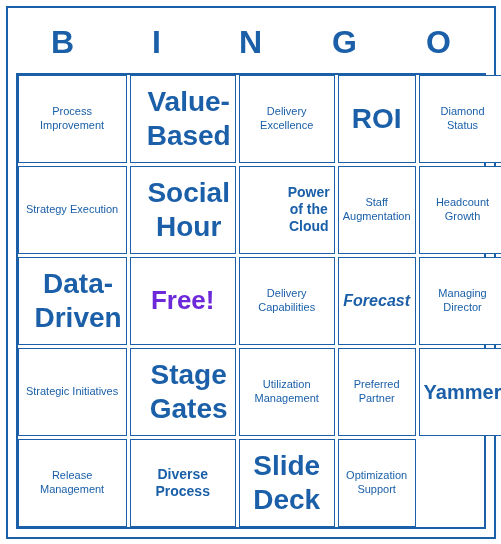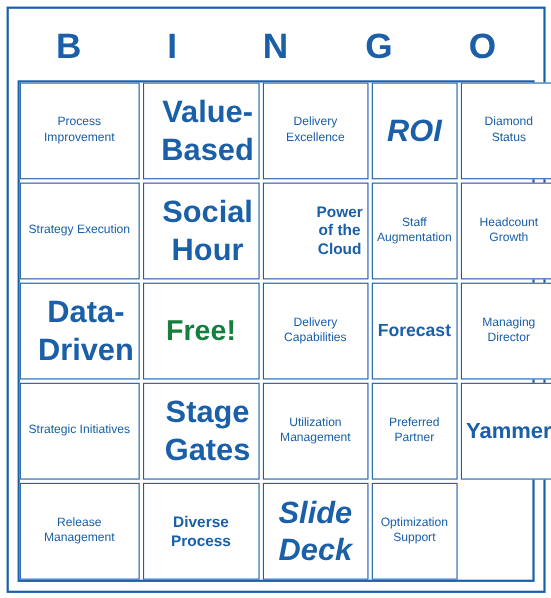--- a/index.html
+++ b/index.html
@@ -61,27 +61,26 @@
 
     .bingo-cell.large-text {
       font-size: 28px;
       font-weight: bold;
       padding-left: 16px;
     }
 
     .bingo-cell.xlarge-text {
       font-size: 28px;
       font-weight: bold;
-      font-style: italic;
     }
 
     .bingo-cell.free-cell {
       font-size: 26px;
       font-weight: bold;
-      color: #15803d;
+      color: #6d28d9;
     }
   </style>
 </head>
 <body>
 
 <div class="bingo-card">
   <div class="bingo-header">
     <span class="bingo-header-letter">B</span>
     <span class="bingo-header-letter">I</span>
     <span class="bingo-header-letter">N</span>
@@ -98,21 +97,21 @@
     <div class="bingo-cell">Diamond Status</div>
     <div class="bingo-cell">Strategy Execution</div>
     <div class="bingo-cell large-text">Social Hour</div>
     <div class="bingo-cell" style="font-size:14px; font-weight:bold;padding-left:48px;">Power of the Cloud</div>
     <div class="bingo-cell">Staff Augmentation</div>
 
     <div class="bingo-cell">Headcount Growth</div>
     <div class="bingo-cell large-text">Data-Driven</div>
     <div class="bingo-cell free-cell">Free!</div>
     <div class="bingo-cell">Delivery Capabilities</div>
-    <div class="bingo-cell" style="font-size:16px; font-weight:bold;">Forecast</div>
+    <div class="bingo-cell" style="font-size:16px; font-weight:bold;font-style:italic;">Forecast</div>
 
     <div class="bingo-cell">Managing Director</div>
     <div class="bingo-cell">Strategic Initiatives</div>
     <div class="bingo-cell large-text">Stage Gates</div>
     <div class="bingo-cell">Utilization Management</div>
     <div class="bingo-cell">Preferred Partner</div>
 
     <div class="bingo-cell" style="font-size:20px; font-weight:bold;text-align:right;">Yammer</div>
     <div class="bingo-cell">Release Management</div>
     <div class="bingo-cell" style="font-size:14px; font-weight:bold;">Diverse Process</div>

